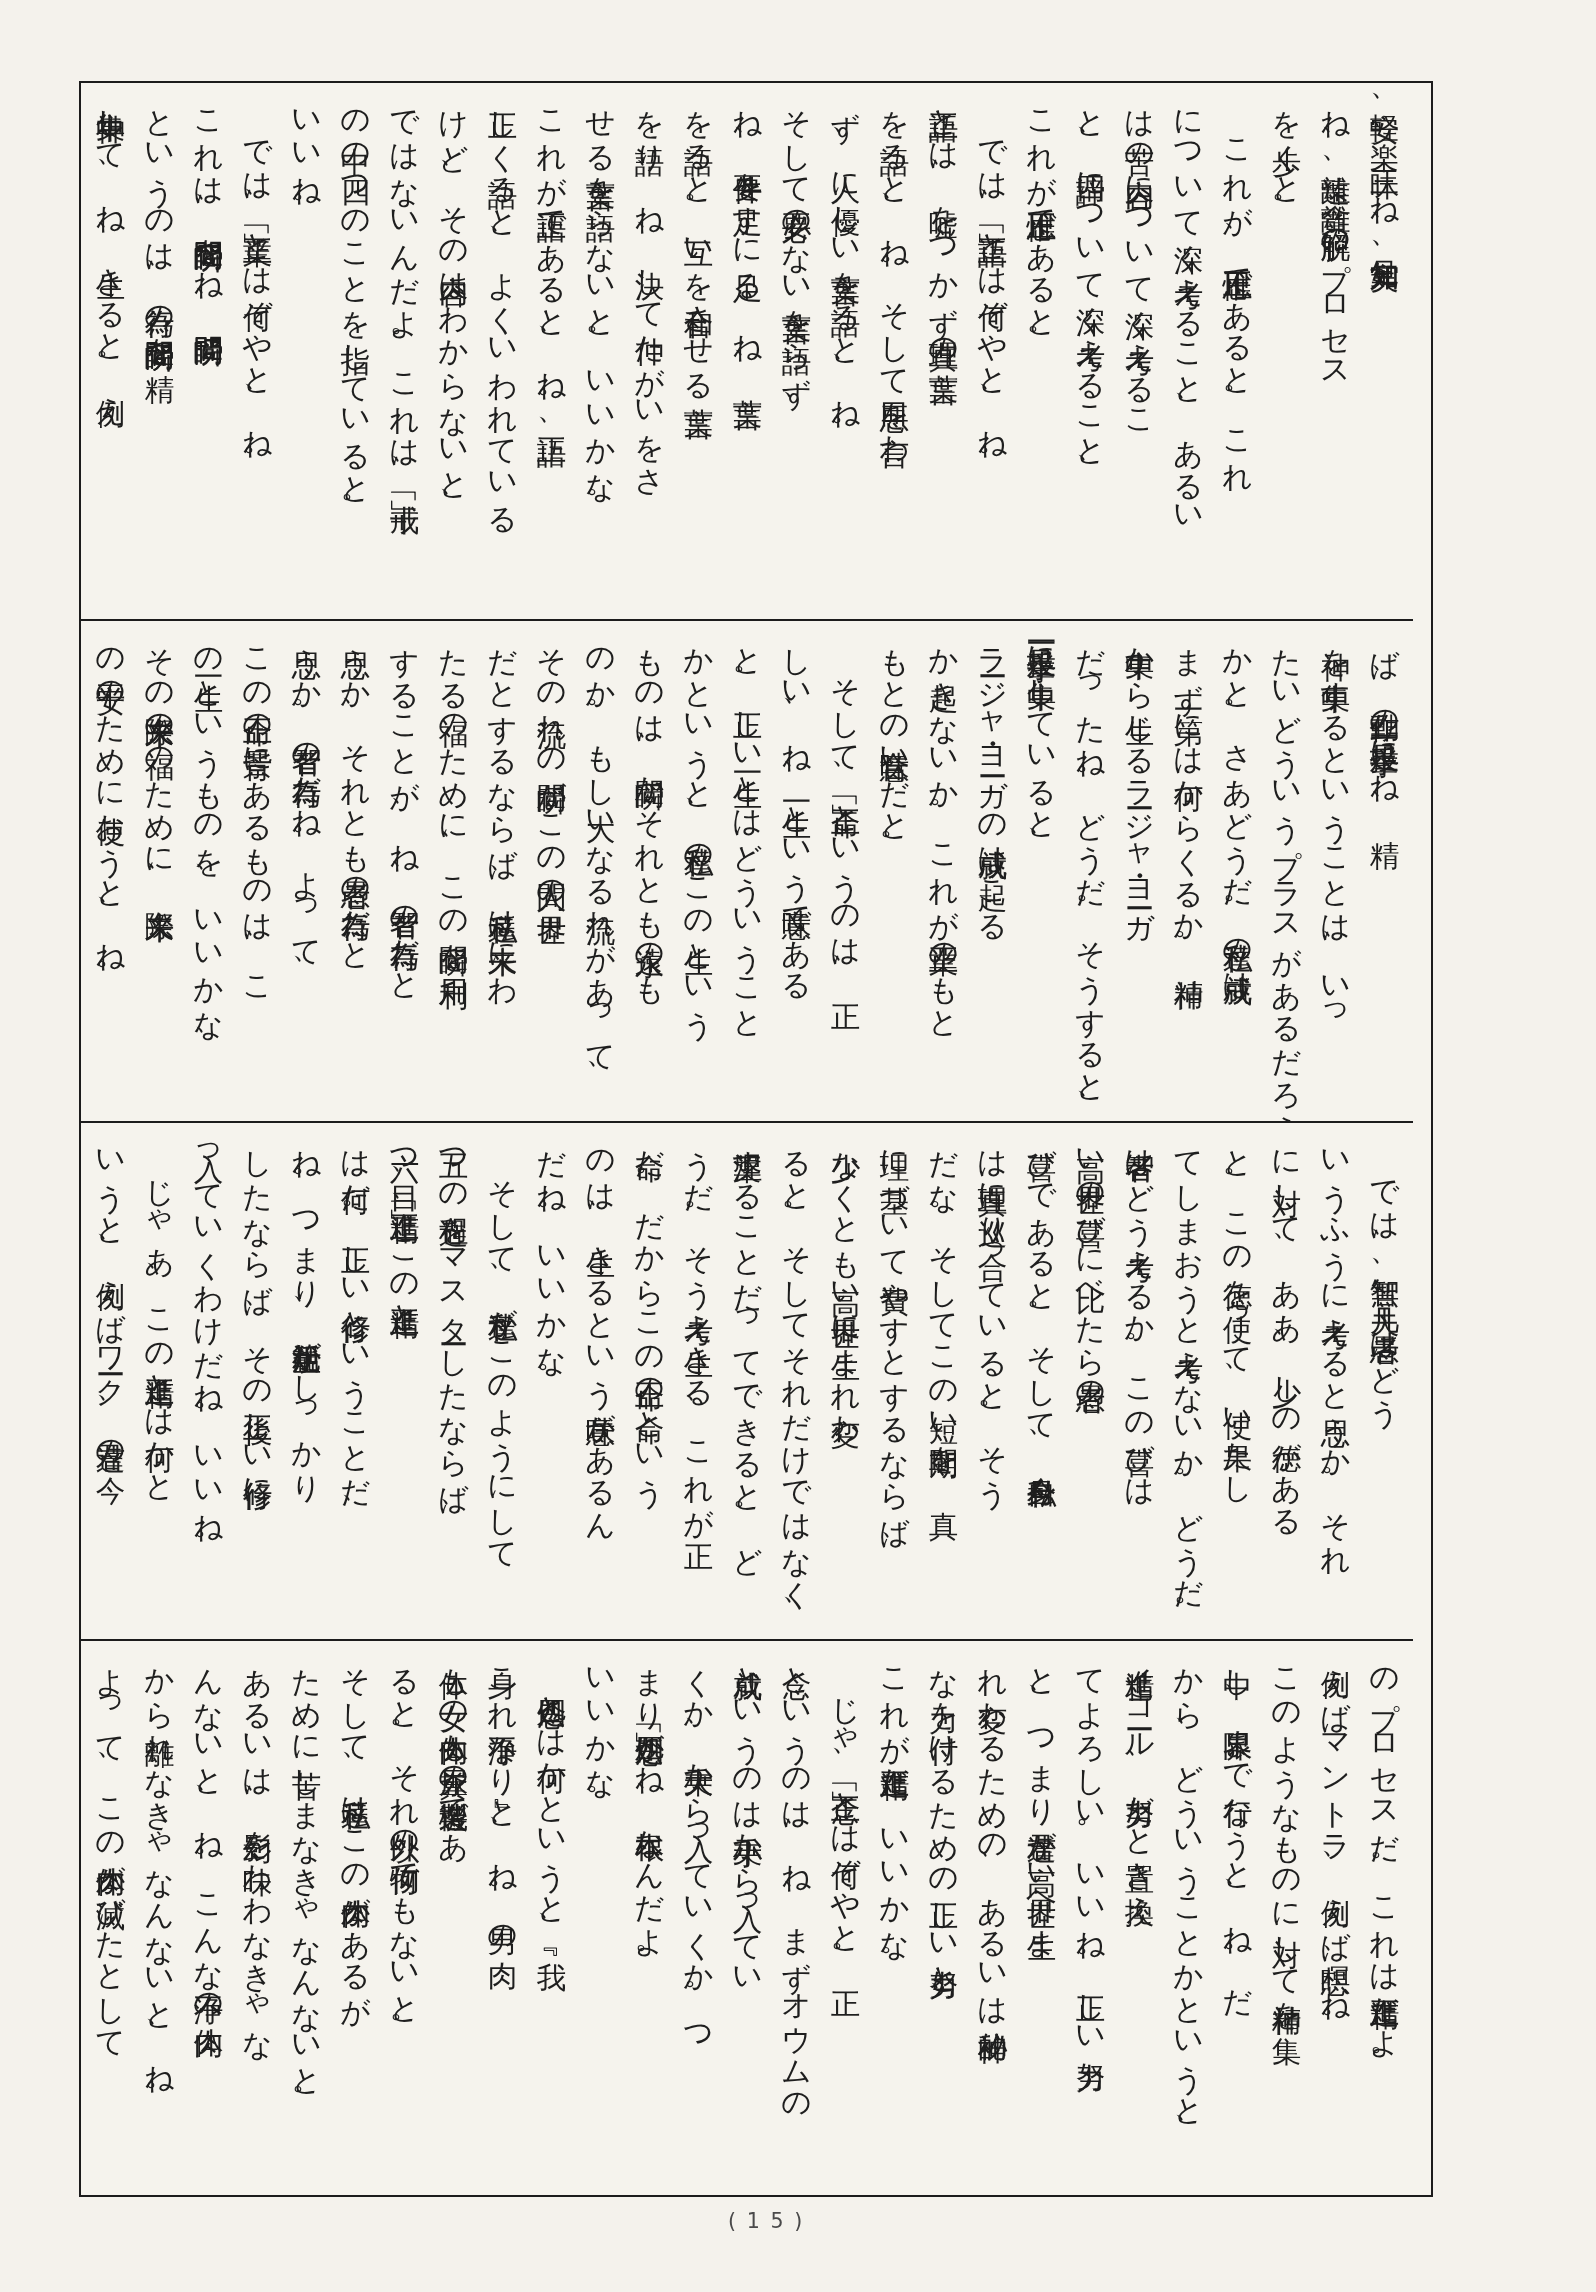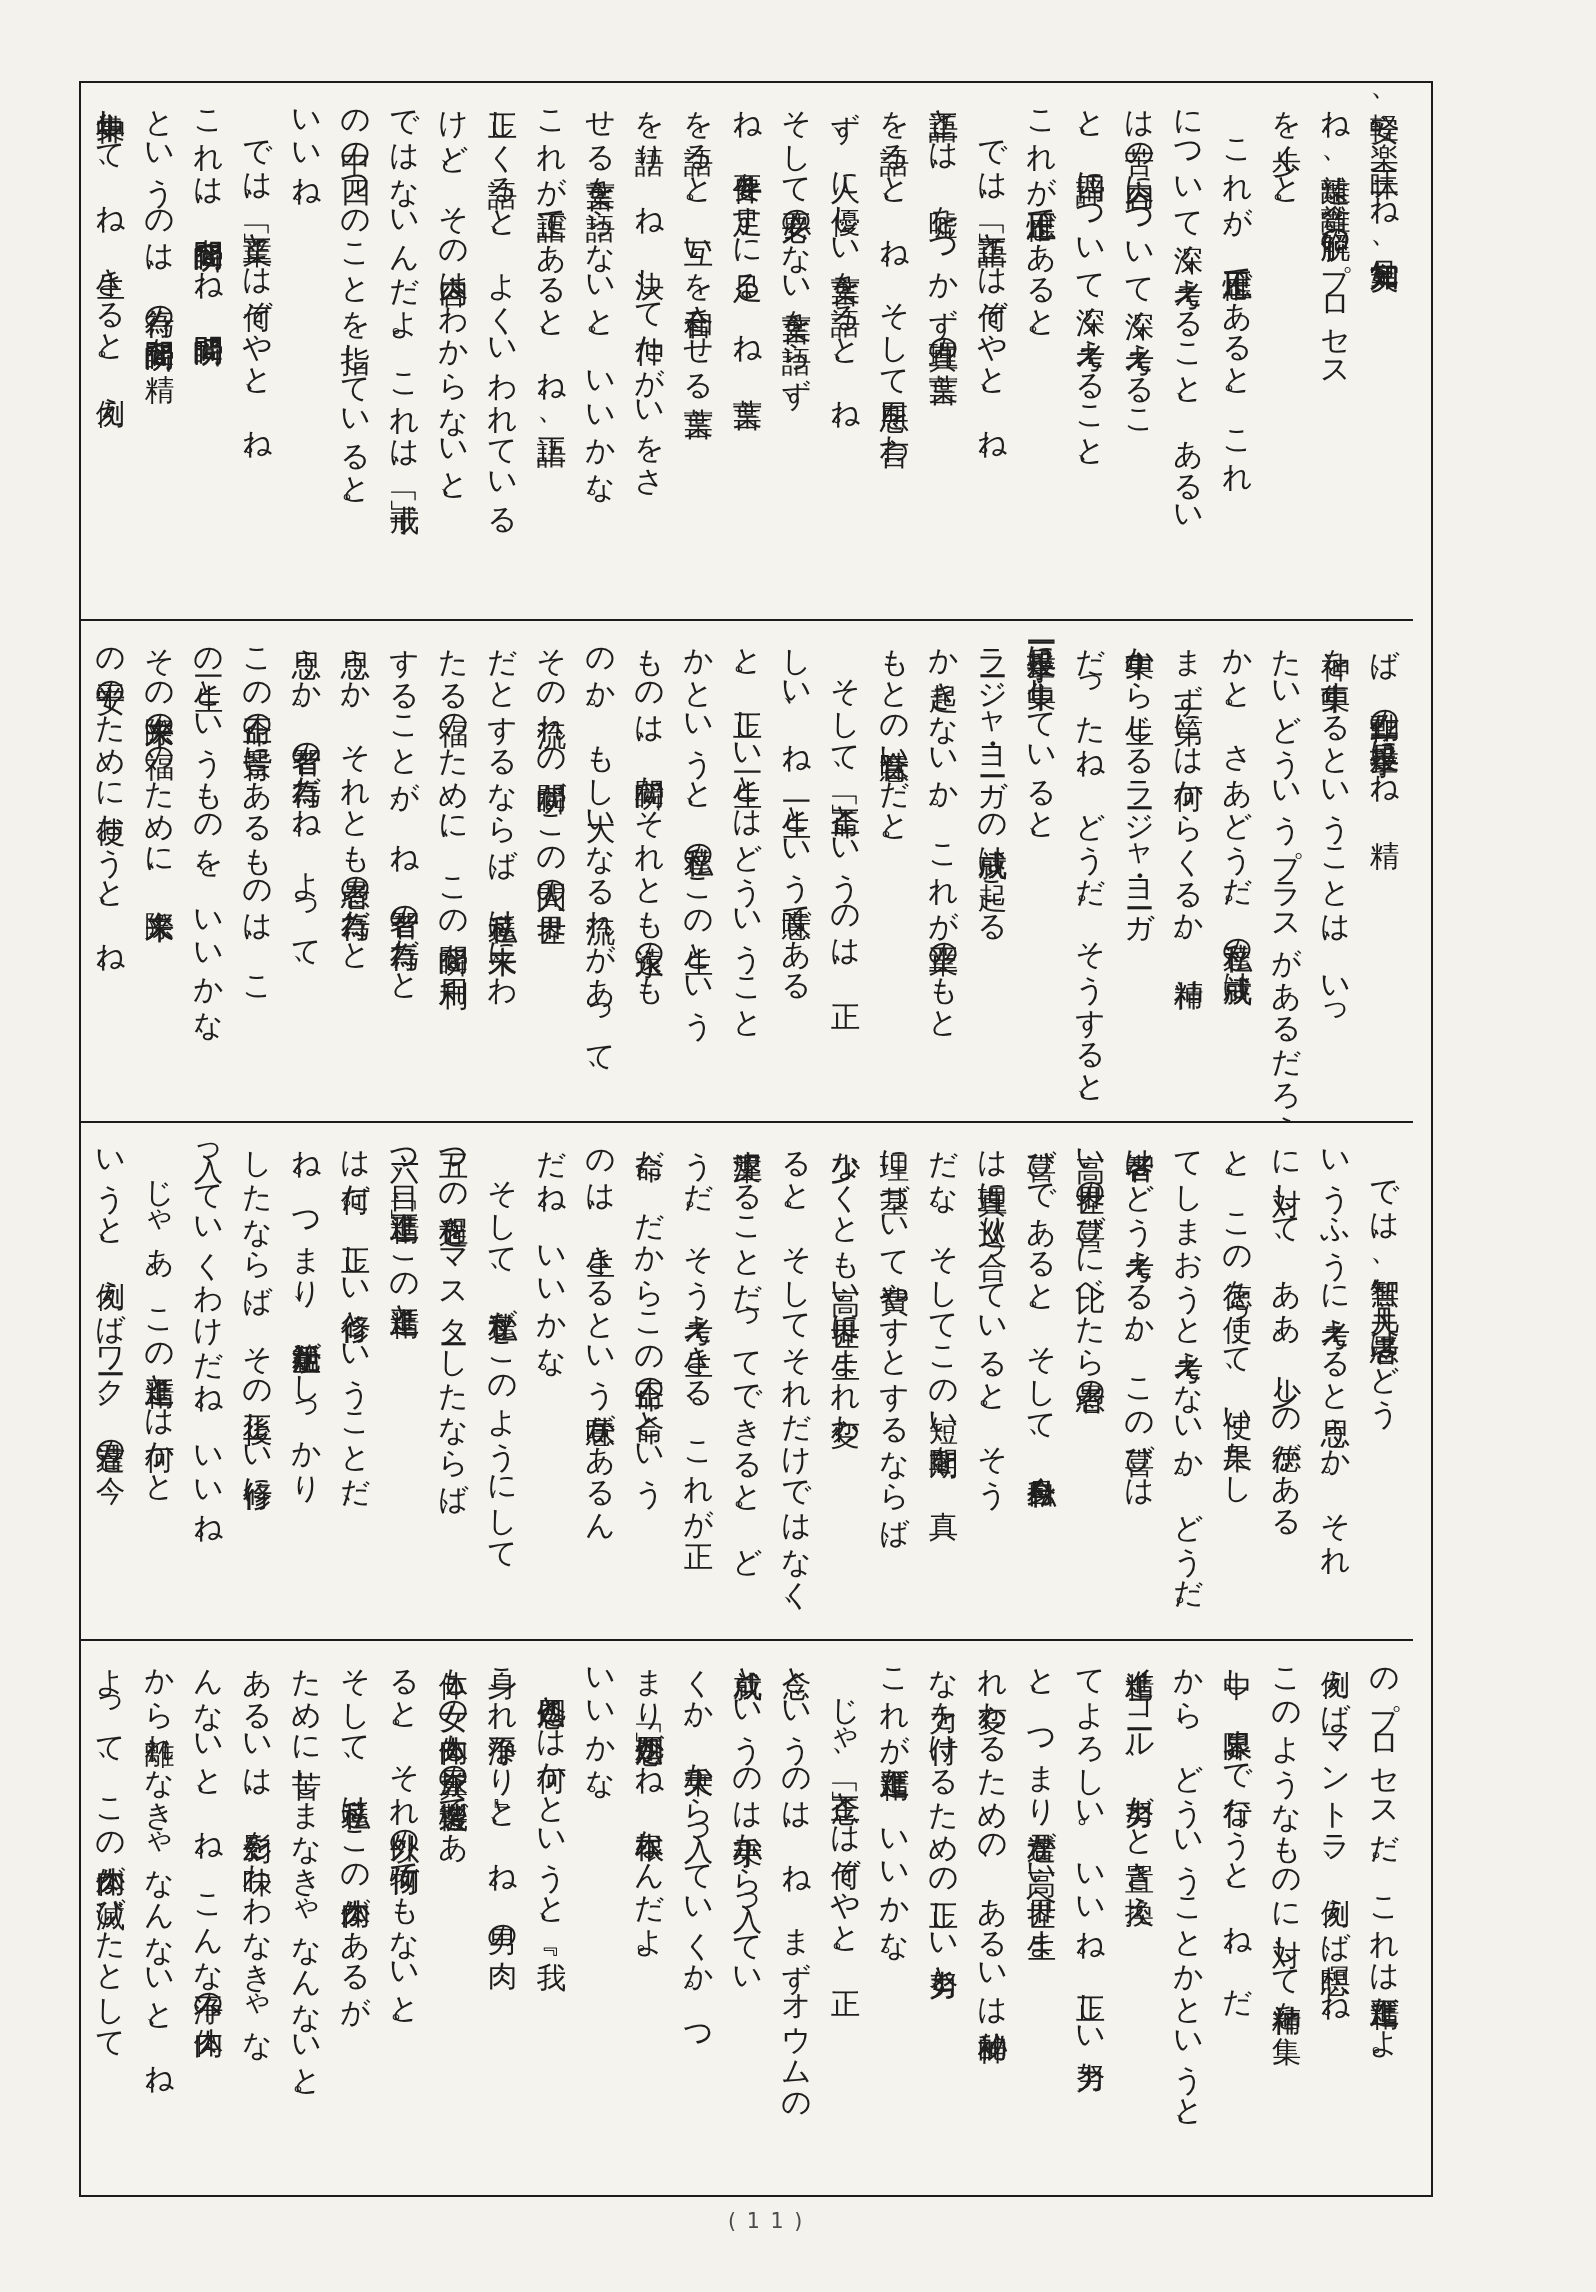--- a/index.html
+++ b/index.html
@@ -162,15 +162,15 @@
         <div class="col">体も女の肉体も糞尿の製造機であ</div>
         <div class="col">ると。それ以外の何物でもないと。</div>
         <div class="col">そして、私達はこの肉体があるが</div>
         <div class="col">ために苦しまなきゃなんないと。</div>
         <div class="col">あるいは、幻影を味わわなきゃな</div>
         <div class="col">んないと、ね。こんな不浄の肉体</div>
         <div class="col">から離れなきゃなんないと、ね。</div>
         <div class="col">よって、この肉体が滅びたとして</div>
       </div>
   </div>
-  <div class="page-number">(11)</div>
+  <div class="page-number">(15)</div>
 </div>
 
 
 </body></html>

